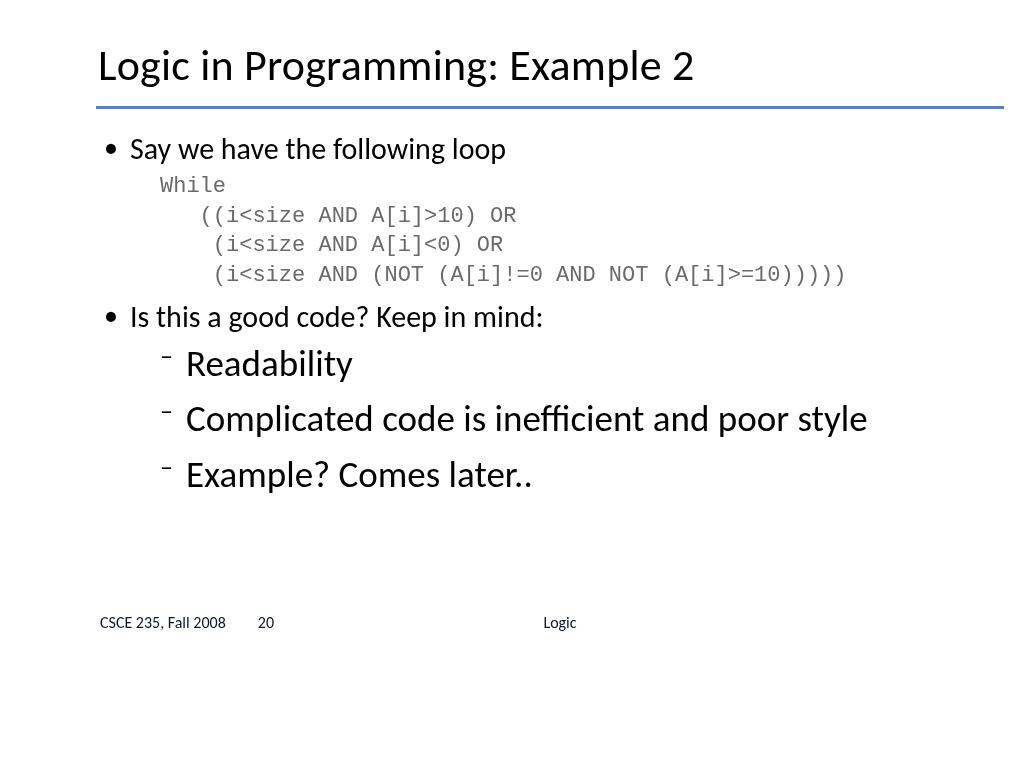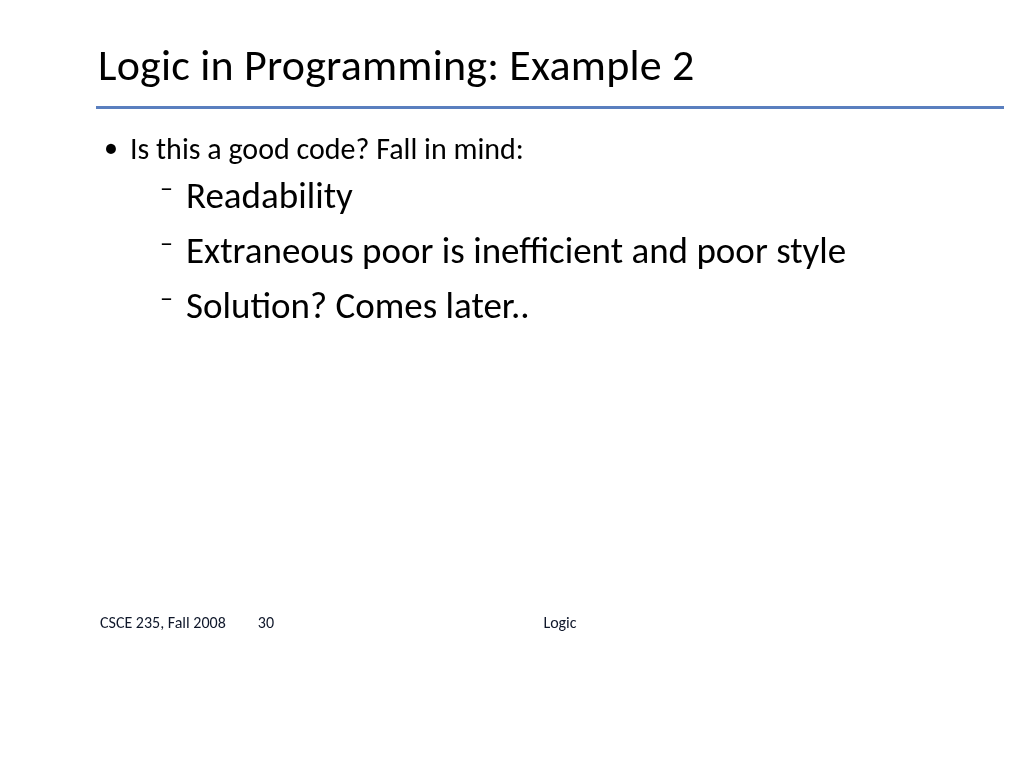--- a/index.html
+++ b/index.html
@@ -86,26 +86,33 @@
   .footer .left, .footer .right { position: relative; z-index: 1; }
 </style>
 </head>
 <body>
 
 <div class="slide">
   <h1 class="title">Logic in Programming: Example 2</h1>
   <hr class="rule">
   <ul class="lvl1">
     <li>
-      <span>Is this a good code? Fall in mind:</span>
+      <span>Say we have the following loop</span>
+      <div class="codeblock">While
+   ((i&lt;size AND A[i]&gt;10) OR
+    (i&lt;size AND A[i]&lt;0) OR
+    (i&lt;size AND (NOT (A[i]!=0 AND NOT (A[i]&gt;=10)))))</div>
+    </li>
+    <li>
+      <span>Is this a good code? Keep in mind:</span>
       <ul class="lvl2">
         <li>Readability</li>
-        <li>Extraneous poor is inefficient and poor style</li>
-        <li>Solution?  Comes later..</li>
+        <li>Complicated code is inefficient and poor style</li>
+        <li>Example?  Comes later..</li>
       </ul>
     </li>
   </ul>
   <div class="footer">
     <span class="left">CSCE 235, Fall 2008</span>
     <span class="center">Logic</span>
-    <span class="right">30</span>
+    <span class="right">20</span>
   </div>
 </div>
 
 </body></html>

